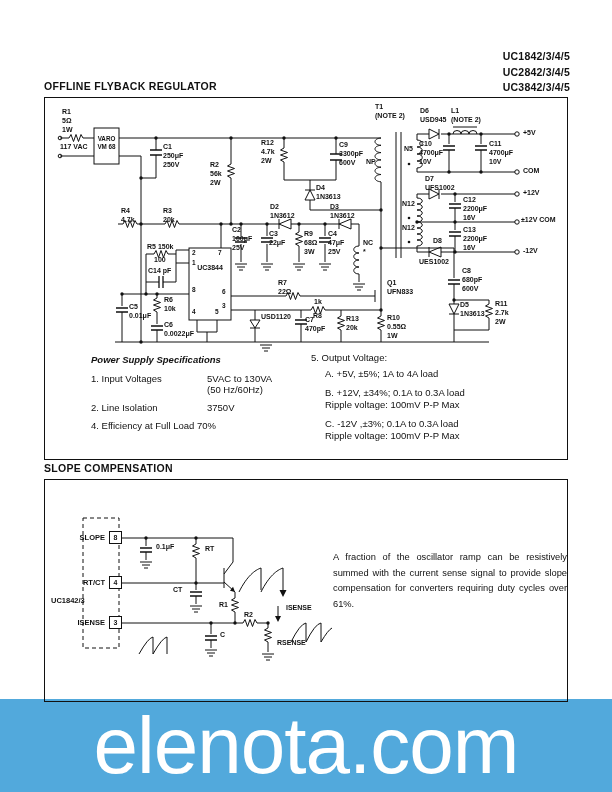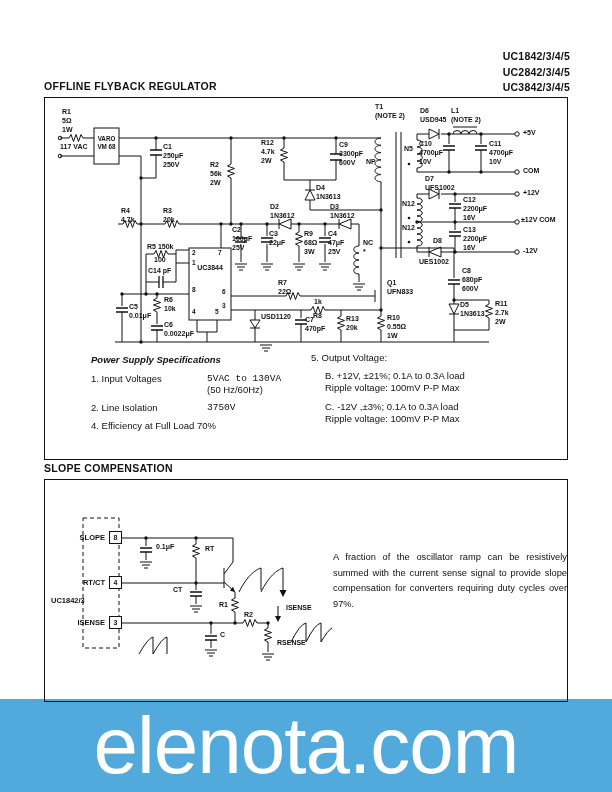--- a/index.html
+++ b/index.html
@@ -24,21 +24,21 @@
         white-space:pre-line; color:#111; }
   .lb.ctr { text-align:center; }
   .lb.rt  { text-align:right; }
   .icpin { position:absolute; font-size:6.5px; font-weight:bold; color:#111; }
   .pinsq { position:absolute; width:13px; height:13px; border:1.2px solid #111;
            font-size:7px; font-weight:bold; line-height:11px; text-align:center; background:#fff; }
   .specs { position:absolute; left:46px; top:256px; width:216px; font-size:9.5px; }
   .specs .t { font-weight:bold; margin-bottom:8px;font-style:italic; }
   .specs .row { margin-bottom:7px; }
   .specs .n { display:inline-block; width:116px; vertical-align:top; }
-  .specs .v { display:inline-block; vertical-align:top;font-family:Liberation Mono, monospace; }
+  .specs .v { display:inline-block; vertical-align:top; }
   .specs .v2 { margin-left:116px; }
   .outblk { position:absolute; left:266px; top:254px; width:256px; font-size:9.5px; }
   .outblk .t { margin-bottom:5px; }
   .outblk .item { padding-left:14px; margin-bottom:7px; line-height:12px; }
   .para { position:absolute; left:288px; top:70px; width:234px;
           font-size:9.3px; line-height:1.68; text-align:justify; }
   .banner { position:absolute; left:0; top:699px; width:612px; height:93px; z-index:1;
             display:flex; align-items:center; justify-content:center; }
   .banner span { font-size:80px; font-weight:400; letter-spacing:-1px; line-height:93px; }
 </style>
@@ -314,23 +314,24 @@
         <span class="n">2. Line Isolation</span><span class="v">3750V</span>
       </div>
       <div class="row">
         <span>4. Efficiency at Full Load 70%</span>
       </div>
     </div>
 
     <div class="outblk">
       <div class="t">5. Output Voltage:</div>
       <div class="item">
+        <div>A. +5V, ±5%; 1A to 4A load</div>
       </div>
       <div class="item">
-        <div>B. +12V, ±21%; 0.1A to 0.3A load</div>
+        <div>B. +12V, ±34%; 0.1A to 0.3A load</div>
         <div>Ripple voltage: 100mV P-P Max</div>
       </div>
       <div class="item">
         <div>C. -12V ,±3%; 0.1A to 0.3A load</div>
         <div>Ripple voltage: 100mV P-P Max</div>
       </div>
     </div>
   </div>
 
   <div class="sec-head" style="top:462px">SLOPE COMPENSATION</div>
@@ -398,20 +399,20 @@
     <div class="lb" style="left:6px;top:116px;font-size:7.5px">UC1842/3</div>
     <div class="lb" style="left:111px;top:63px">0.1μF</div>
     <div class="lb" style="left:160px;top:65px">RT</div>
     <div class="lb" style="left:128px;top:106px">CT</div>
     <div class="lb" style="left:174px;top:121px">R1</div>
     <div class="lb" style="left:199px;top:131px">R2</div>
     <div class="lb" style="left:175px;top:151px">C</div>
     <div class="lb" style="left:241px;top:124px">ISENSE</div>
     <div class="lb" style="left:232px;top:159px">RSENSE</div>
 
-    <div class="para">A fraction of the oscillator ramp can be resistively summed with the current sense signal to provide slope compensation for converters requiring duty cycles over 97%.</div>
+    <div class="para">A fraction of the oscillator ramp can be resistively summed with the current sense signal to provide slope compensation for converters requiring duty cycles over 61%.</div>
   </div>
 
   <div class="banner" style="background: rgb(82, 169, 220); color: rgb(255, 255, 255);">
     <span>elenota.com</span>
   </div>
 
 </div>
 
 </body></html>

